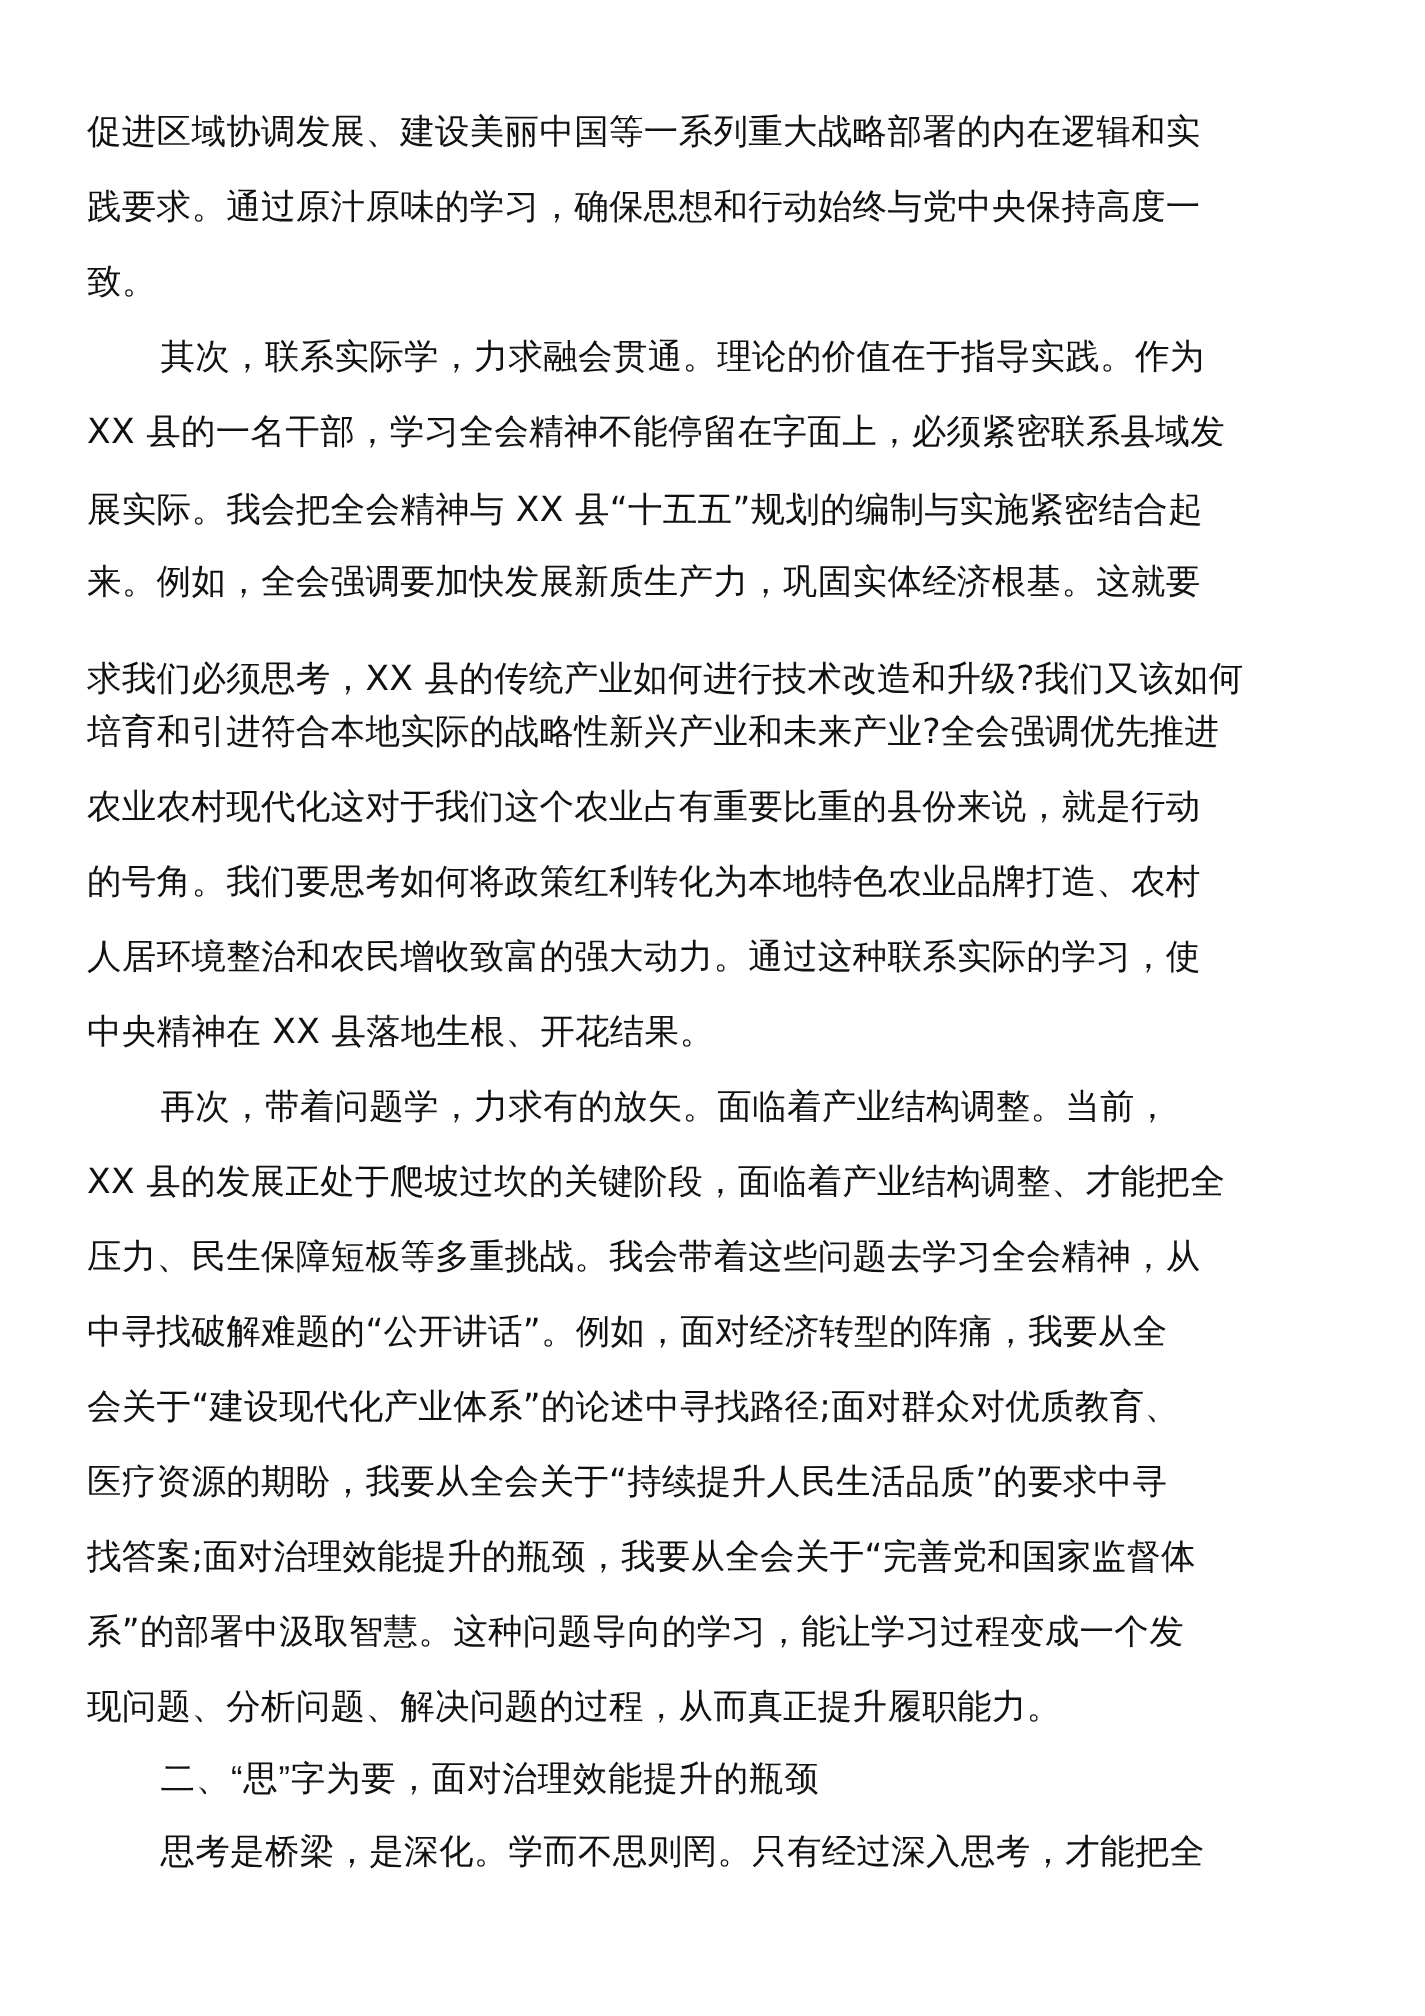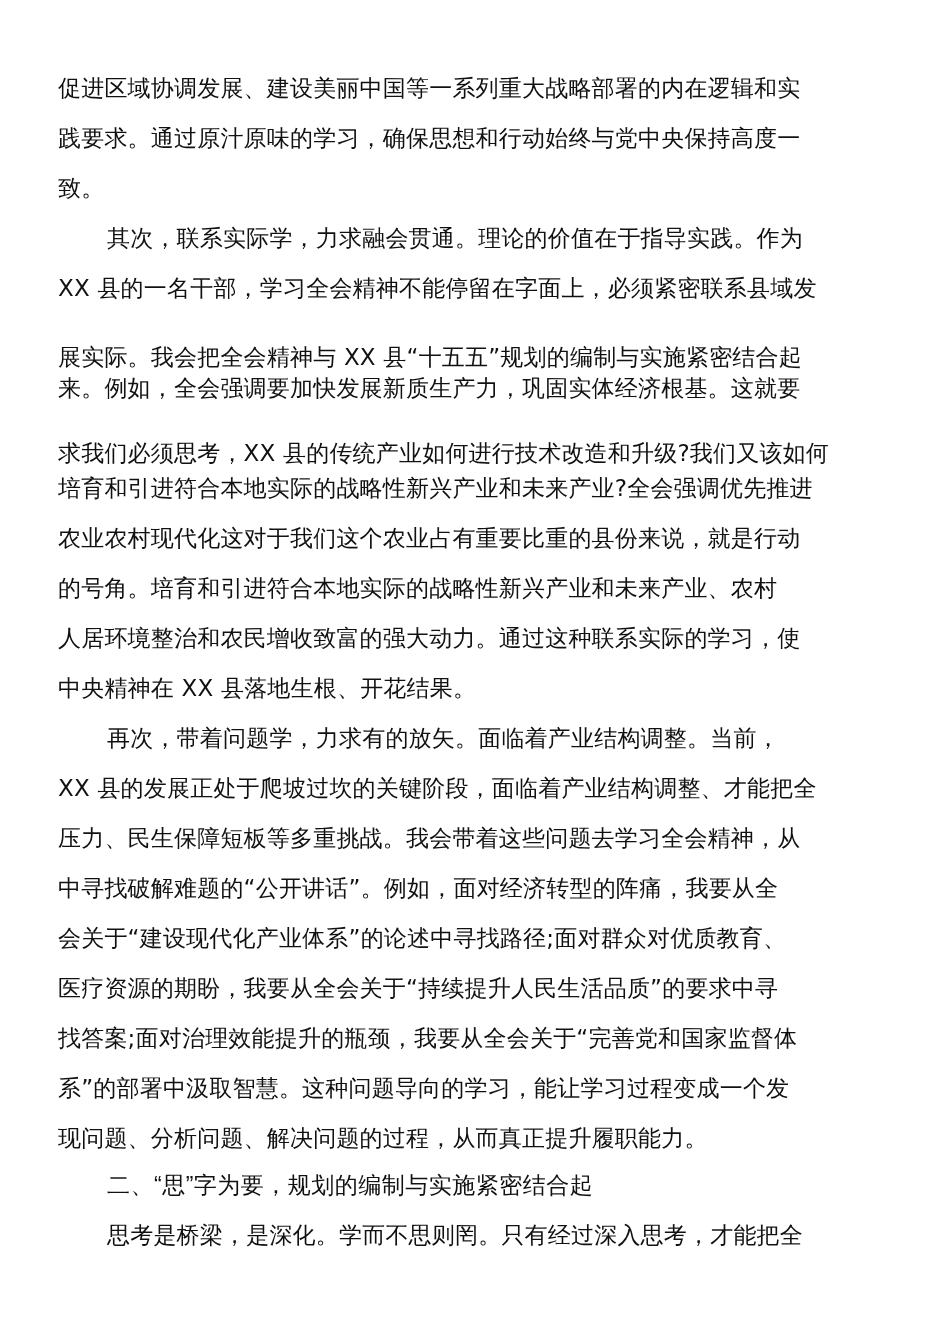--- a/index.html
+++ b/index.html
@@ -42,36 +42,36 @@
 <body>
 
 <div class="page">
 
   <div class="line" style="top:73px">促进区域协调发展、建设美丽中国等一系列重大战略部署的内在逻辑和实</div>
   <div class="line" style="top:123px">践要求。通过原汁原味的学习，确保思想和行动始终与党中央保持高度一</div>
   <div class="line" style="top:173px">致。</div>
 
   <div class="line indent" style="top:223px">其次，联系实际学，力求融会贯通。理论的价值在于指导实践。作为</div>
   <div class="line" style="top:273px">XX 县的一名干部，学习全会精神不能停留在字面上，必须紧密联系县域发</div>
-  <div class="line" style="top:342px">展实际。我会把全会精神与 XX 县“十五五”规划的编制与实施紧密结合起</div>
+  <div class="line" style="top:325px">展实际。我会把全会精神与 XX 县“十五五”规划的编制与实施紧密结合起</div>
   <div class="line" style="top:373px">来。例如，全会强调要加快发展新质生产力，巩固实体经济根基。这就要</div>
   <div class="line" style="top:438px">求我们必须思考，XX 县的传统产业如何进行技术改造和升级?我们又该如何</div>
   <div class="line" style="top:473px">培育和引进符合本地实际的战略性新兴产业和未来产业?全会强调优先推进</div>
   <div class="line" style="top:523px">农业农村现代化这对于我们这个农业占有重要比重的县份来说，就是行动</div>
-  <div class="line" style="top:573px">的号角。培育和引进符合本地实际的战略性新兴产业和未来产业、农村</div>
+  <div class="line" style="top:573px">的号角。我们要思考如何将政策红利转化为本地特色农业品牌打造、农村</div>
   <div class="line" style="top:673px">中央精神在 XX 县落地生根、开花结果。</div>
   <div class="line" style="top:623px">人居环境整治和农民增收致富的强大动力。通过这种联系实际的学习，使</div>
 
   <div class="line indent" style="top:723px">再次，带着问题学，力求有的放矢。面临着产业结构调整。当前，</div>
   <div class="line" style="top:773px">XX 县的发展正处于爬坡过坎的关键阶段，面临着产业结构调整、才能把全</div>
   <div class="line" style="top:823px">压力、民生保障短板等多重挑战。我会带着这些问题去学习全会精神，从</div>
   <div class="line" style="top:873px">中寻找破解难题的“公开讲话”。例如，面对经济转型的阵痛，我要从全</div>
   <div class="line" style="top:923px">会关于“建设现代化产业体系”的论述中寻找路径;面对群众对优质教育、</div>
   <div class="line" style="top:973px">医疗资源的期盼，我要从全会关于“持续提升人民生活品质”的要求中寻</div>
   <div class="line" style="top:1023px">找答案;面对治理效能提升的瓶颈，我要从全会关于“完善党和国家监督体</div>
   <div class="line" style="top:1073px">系”的部署中汲取智慧。这种问题导向的学习，能让学习过程变成一个发</div>
   <div class="line" style="top:1123px">现问题、分析问题、解决问题的过程，从而真正提升履职能力。</div>
 
-  <div class="line indent heading" style="top:1170px">二、“思”字为要，规划的编制与实施紧密结合起</div>
+  <div class="line indent heading" style="top:1170px">二、“思”字为要，面对治理效能提升的瓶颈</div>
 
   <div class="line indent" style="top:1220px">思考是桥梁，是深化。学而不思则罔。只有经过深入思考，才能把全</div>
 
 </div>
 
 </body></html>

